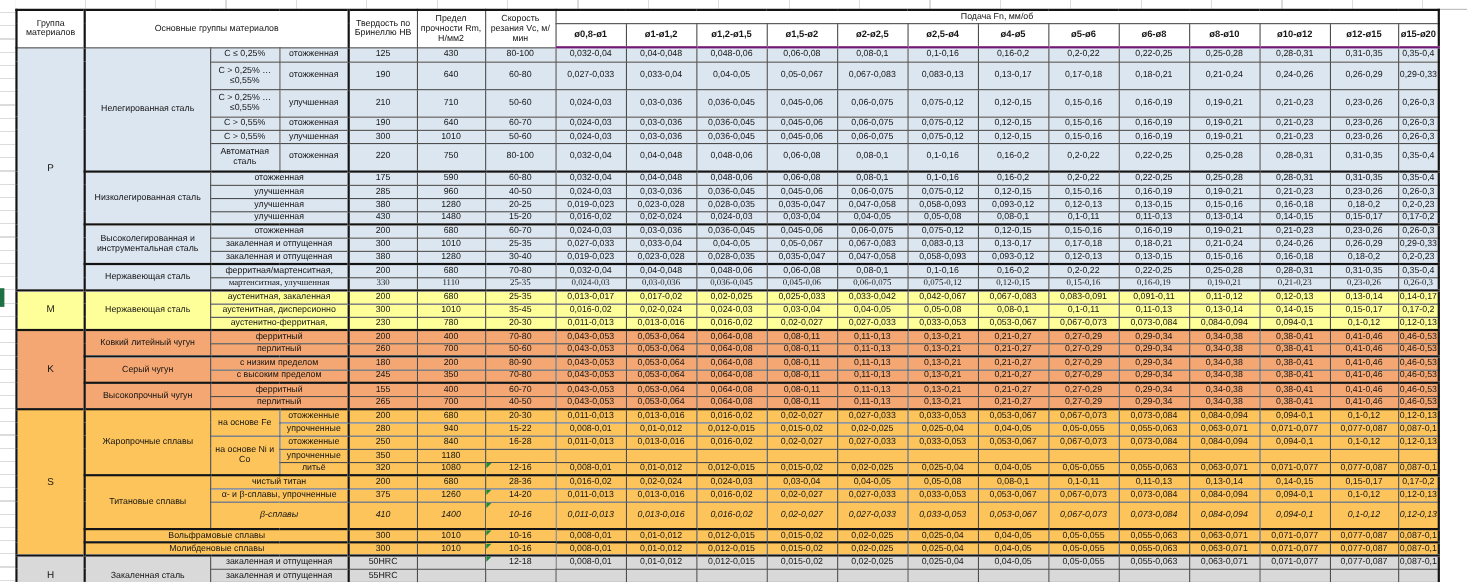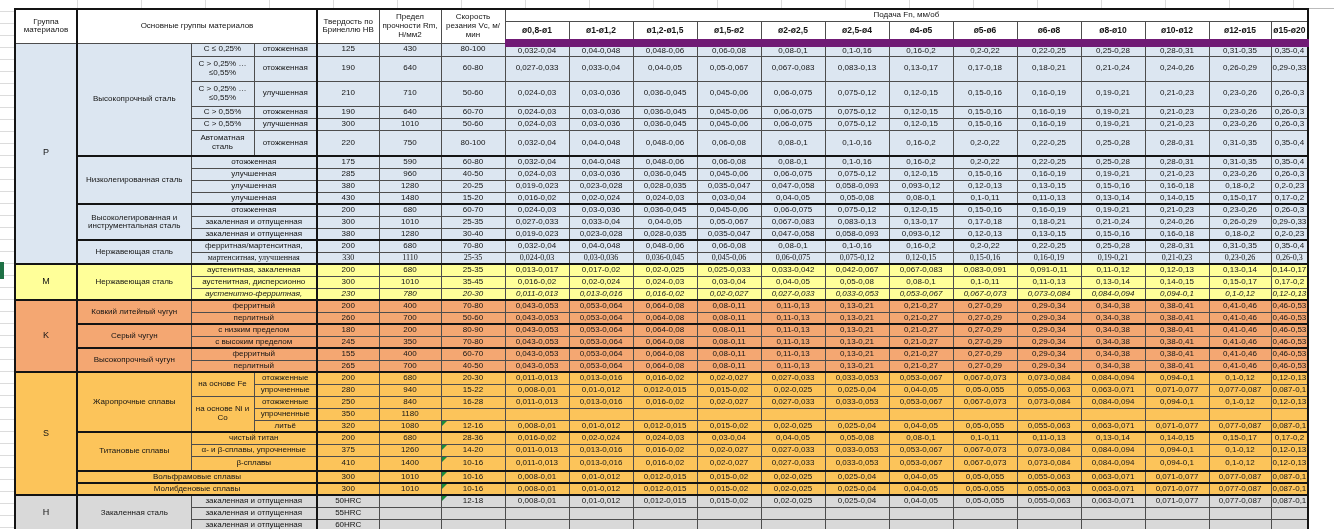--- a/index.html
+++ b/index.html
@@ -27,21 +27,21 @@
     border:2px solid #141414;
   }
   td,th{
     border:1px solid #4d4d4d;
     text-align:center;vertical-align:middle;
     padding:0 1px;font-size:8px;line-height:1.08;
     overflow:hidden;white-space:normal;font-weight:normal;color:#151515;
   }
   th{background:#fff;font-size:8px;}
   th.diam{font-weight:bold;font-size:8.5px;}
-  thead tr:last-child th{border-bottom:8px solid #701a75;}
+  thead tr:last-child th{border-bottom:2px solid #701a75;}
   .vr{border-right:2px solid #141414;}
   tr.tt>td{border-top:2px solid #141414;}
   .grp{font-size:9px;}
   .bg-blue{background:var(--p-blue,#DCE6F1);}
   .bg-yellow{background:var(--m-yellow,#FFFF99);margin-left:40px;}
   .bg-salmon{background:var(--k-salmon,#F4A772);}
   .bg-gold{background:var(--s-gold,#FCC45A);}
   .bg-gray{background:var(--h-gray,#D9D9D9);}
   .corner{position:relative;}
   .corner::after{
@@ -101,21 +101,21 @@
           <th class="diam">ø6-ø8</th>
           <th class="diam">ø8-ø10</th>
           <th class="diam">ø10-ø12</th>
           <th class="diam">ø12-ø15</th>
           <th class="diam">ø15-ø20</th>
         </tr>
     </thead>
     <tbody>
         <tr style="height: 13px;">
           <td rowspan="15" class="bg-blue vr grp">P</td>
-          <td rowspan="6" class="bg-blue">Высокопрочный сталь</td>
+          <td rowspan="6" class="bg-blue">Нелегированная сталь</td>
           <td class="bg-blue">C ≤ 0,25%</td>
           <td class="bg-blue vr">отожженная</td>
           <td class="bg-blue">125</td>
           <td class="bg-blue">430</td>
           <td class="bg-blue">80-100</td>
           <td class="bg-blue">0,032-0,04</td>
           <td class="bg-blue">0,04-0,048</td>
           <td class="bg-blue">0,048-0,06</td>
           <td class="bg-blue">0,06-0,08</td>
           <td class="bg-blue">0,08-0,1</td>
@@ -435,21 +435,21 @@
           <td class="bg-yellow">0,04-0,05</td>
           <td class="bg-yellow">0,05-0,08</td>
           <td class="bg-yellow">0,08-0,1</td>
           <td class="bg-yellow">0,1-0,11</td>
           <td class="bg-yellow">0,11-0,13</td>
           <td class="bg-yellow">0,13-0,14</td>
           <td class="bg-yellow">0,14-0,15</td>
           <td class="bg-yellow">0,15-0,17</td>
           <td class="bg-yellow">0,17-0,2</td>
         </tr>
-        <tr style="height: 12px; font-style: italic;">
+        <tr style="height: 12px;">
           <td colspan="2" class="bg-yellow vr">аустенитно-ферритная,</td>
           <td class="bg-yellow">230</td>
           <td class="bg-yellow">780</td>
           <td class="bg-yellow">20-30</td>
           <td class="bg-yellow">0,011-0,013</td>
           <td class="bg-yellow">0,013-0,016</td>
           <td class="bg-yellow">0,016-0,02</td>
           <td class="bg-yellow">0,02-0,027</td>
           <td class="bg-yellow">0,027-0,033</td>
           <td class="bg-yellow">0,033-0,053</td>
@@ -710,21 +710,21 @@
           <td class="bg-gold">0,027-0,033</td>
           <td class="bg-gold">0,033-0,053</td>
           <td class="bg-gold">0,053-0,067</td>
           <td class="bg-gold">0,067-0,073</td>
           <td class="bg-gold">0,073-0,084</td>
           <td class="bg-gold">0,084-0,094</td>
           <td class="bg-gold">0,094-0,1</td>
           <td class="bg-gold">0,1-0,12</td>
           <td class="bg-gold">0,12-0,13</td>
         </tr>
-        <tr style="height: 15px;">
+        <tr style="height: 25px; font-style: italic;">
           <td colspan="2" class="bg-gold vr">β-сплавы</td>
           <td class="bg-gold">410</td>
           <td class="bg-gold">1400</td>
           <td class="bg-gold corner">10-16</td>
           <td class="bg-gold">0,011-0,013</td>
           <td class="bg-gold">0,013-0,016</td>
           <td class="bg-gold">0,016-0,02</td>
           <td class="bg-gold">0,02-0,027</td>
           <td class="bg-gold">0,027-0,033</td>
           <td class="bg-gold">0,033-0,053</td>

